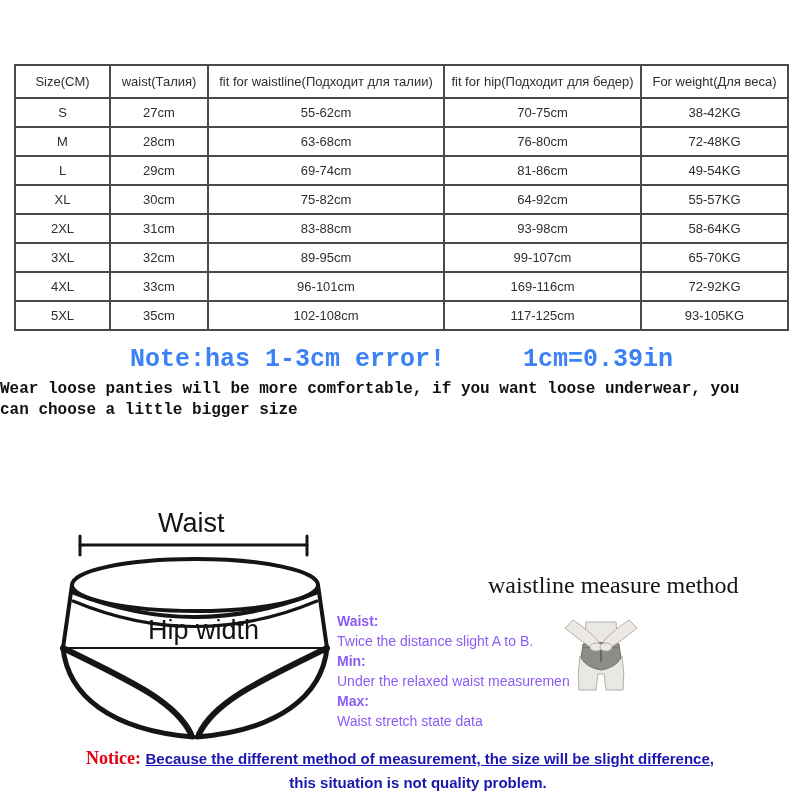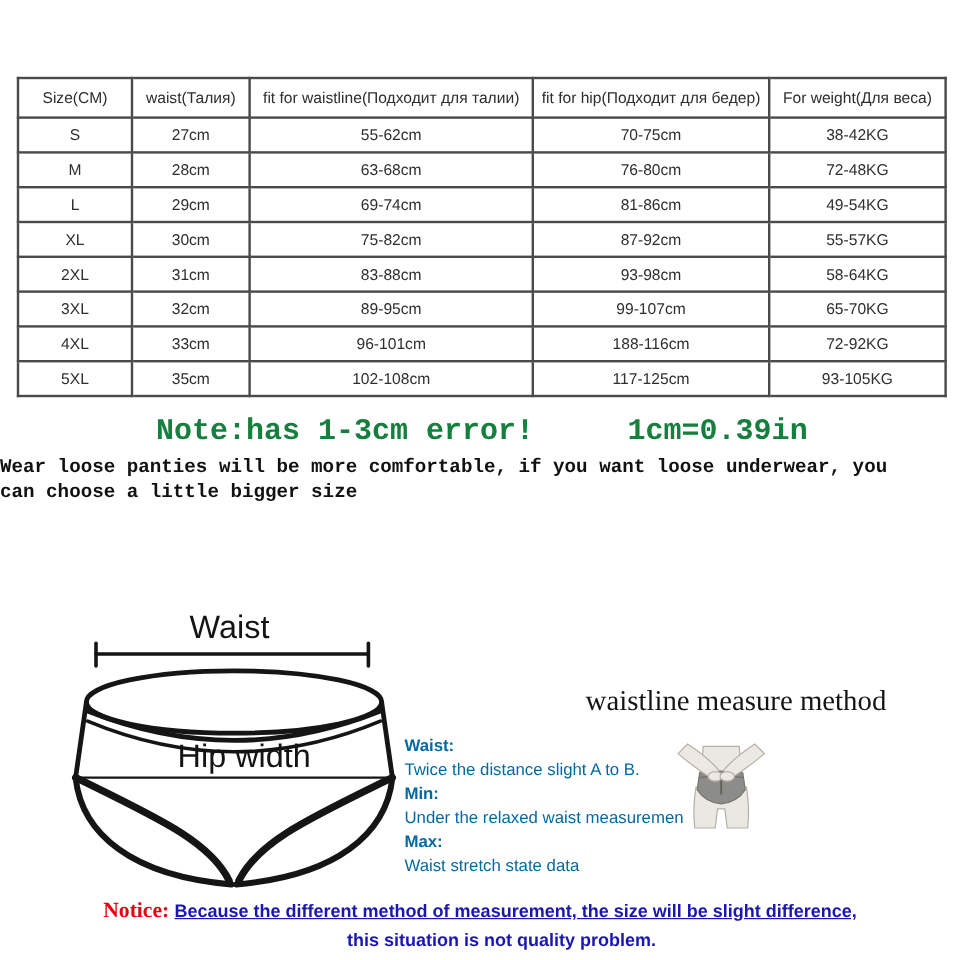--- a/index.html
+++ b/index.html
@@ -11,40 +11,40 @@
   table.size{border-collapse:collapse;table-layout:fixed;width:773px;}
   table.size th,table.size td{
     border:2px solid #4a4a4a;text-align:center;vertical-align:middle;
     font-size:13px;font-weight:400;color:#2e2e2e;padding:0;overflow:hidden;white-space:nowrap;}
   table.size th{height:31px;margin-left:45px;}
   table.size td{height:27px;}
 
   
   .note-line{position:absolute;top:345px;left:0;width:800px;height:30px;
              font-family:"Liberation Mono","DejaVu Sans Mono",monospace;font-weight:700;
-             font-size:25px;color:#15803d;}
+             font-size:25px;color:#3b82f6;}
   .note-left{position:absolute;left:130px;top:0;}
   .note-right{position:absolute;left:523px;top:0;}
   .note-para{position:absolute;top:379px;left:0;width:800px;text-align:left;
              font-family:"Liberation Mono","DejaVu Sans Mono",monospace;font-weight:700;
              font-size:16px;line-height:21px;color:#111;}
 
   
   .waist-label{position:absolute;left:158px;top:508px;font-size:27px;color:#141414;}
   .hip-label{position:absolute;left:112px;top:615px;font-size:27px;color:#141414;margin-left:36px;}
   .method-title{position:absolute;left:488px;top:572px;
                 font-family:"Liberation Serif","DejaVu Serif",serif;
                 font-size:24px;color:#141414;}
 
   .panty-svg{position:absolute;left:50px;top:505px;}
   .figure-svg{position:absolute;left:563px;top:616px;}
 
   
   .measure-notes{position:absolute;left:337px;top:611px;width:250px;
-                 font-size:14px;line-height:20px;color:#0369a1;white-space:nowrap;}
+                 font-size:14px;line-height:20px;color:#8b5cf6;white-space:nowrap;}
   .measure-notes .lbl{font-weight:700;}
 
   
   .notice{position:absolute;top:748px;left:0;width:800px;text-align:center;font-weight:700;}
   .notice-line1{line-height:20px;}
   .notice-label{font-size:18px;font-family:Liberation Serif, serif;}
   .notice-text{font-size:15px;}
   .notice-line2{margin-top:5px;font-size:15px;line-height:18px;}
 </style>
 </head>
@@ -89,42 +89,42 @@
             <td>L</td>
             <td>29cm</td>
             <td>69-74cm</td>
             <td>81-86cm</td>
             <td>49-54KG</td>
           </tr>
           <tr>
             <td>XL</td>
             <td>30cm</td>
             <td>75-82cm</td>
-            <td>87-92cm</td>
+            <td>64-92cm</td>
             <td>55-57KG</td>
           </tr>
           <tr>
             <td>2XL</td>
             <td>31cm</td>
             <td>83-88cm</td>
             <td>93-98cm</td>
             <td>58-64KG</td>
           </tr>
           <tr>
             <td>3XL</td>
             <td>32cm</td>
             <td>89-95cm</td>
             <td>99-107cm</td>
             <td>65-70KG</td>
           </tr>
           <tr>
             <td>4XL</td>
             <td>33cm</td>
             <td>96-101cm</td>
-            <td>188-116cm</td>
+            <td>169-116cm</td>
             <td>72-92KG</td>
           </tr>
           <tr>
             <td>5XL</td>
             <td>35cm</td>
             <td>102-108cm</td>
             <td>117-125cm</td>
             <td>93-105KG</td>
           </tr>
         </tbody>

